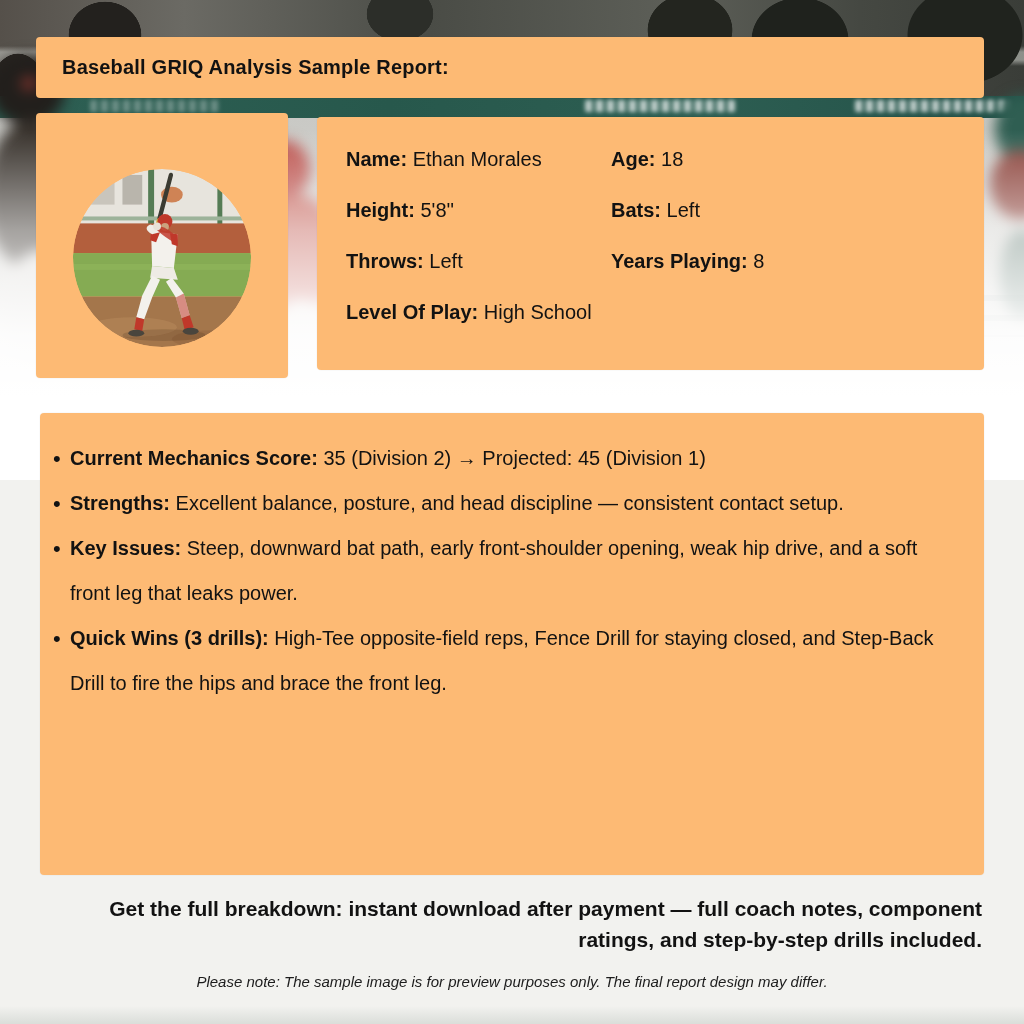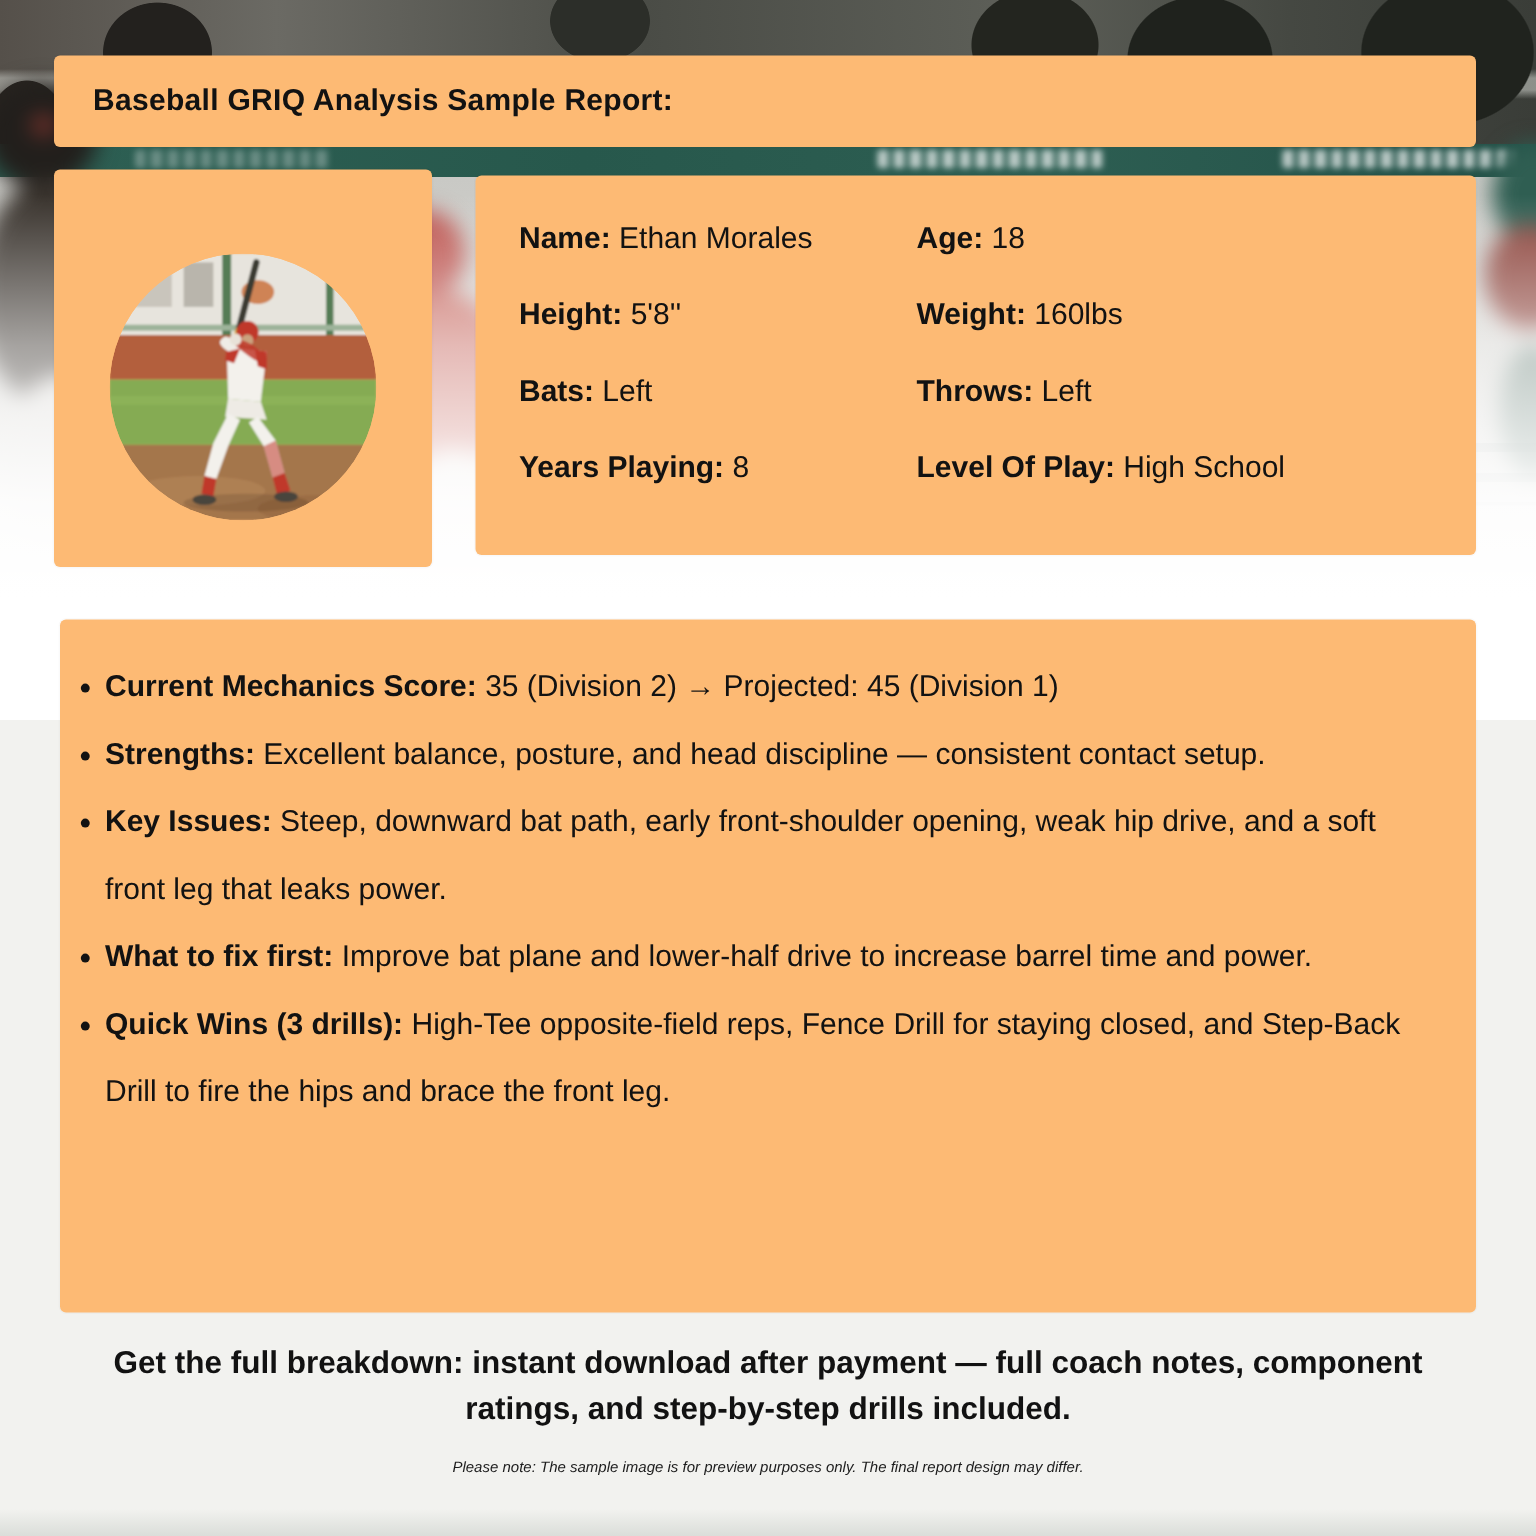--- a/index.html
+++ b/index.html
@@ -48,24 +48,24 @@
   .details-card{left:317px;top:117px;width:667px;height:253px;}
   .details-grid{display:grid;grid-template-columns:265px auto;grid-auto-rows:51px;align-items:center;
     padding:17px 0 0 29px;font-size:20px;}
   .details-grid strong{font-weight:700;}
   .summary-card{left:40px;top:413px;width:944px;height:462px;}
   .bullets{margin:0;padding:23px 30px 0 0;list-style:none;font-size:20px;line-height:45px;}
   .bullets li{position:relative;padding-left:30px;}
   .bullets li::before{content:"\2022";position:absolute;left:13px;top:0;font-size:22px;}
   .bullets strong{font-weight:700;margin-top:32px;}
   
-  .cta{position:absolute;left:0;top:893px;width:1024px;text-align:center;
+  .cta{position:absolute;left:0;top:893px;width:1024px;text-align:right;
     font-size:21px;font-weight:700;line-height:31px;padding:0 42px;box-sizing:border-box;}
   .note{position:absolute;left:0;top:973px;width:1024px;text-align:center;
-    font-size:10px;font-style:italic;color:#1c1c1c;}
+    font-size:15px;font-style:italic;color:#1c1c1c;}
 </style>
 </head>
 <body>
 
 <div class="bg">
   <div class="ph-top"></div>
   <div class="ph-banner">
     <div class="banner-mark bm1"></div>
     <div class="banner-mark bm2"></div>
     <div class="banner-mark bm3"></div>
@@ -146,33 +146,31 @@
       </g>
     </svg>
   </div>
 </div>
 
 <div class="card details-card">
   <div class="details-grid">
     <div><strong>Name:</strong> <span>Ethan Morales</span></div>
     <div><strong>Age:</strong> <span>18</span></div>
     <div><strong>Height:</strong> <span>5'8''</span></div>
-    <div><strong>Weight:</strong> <span>160lbs</span></div>
     <div><strong>Bats:</strong> <span>Left</span></div>
     <div><strong>Throws:</strong> <span>Left</span></div>
     <div><strong>Years Playing:</strong> <span>8</span></div>
     <div><strong>Level Of Play:</strong> <span>High School</span></div>
   </div>
 </div>
 
 <div class="card summary-card">
   <ul class="bullets">
     <li><strong>Current Mechanics Score:</strong> <span>35 (Division 2) → Projected: 45 (Division 1)</span></li>
     <li><strong>Strengths:</strong> <span>Excellent balance, posture, and head discipline — consistent contact setup.</span></li>
     <li><strong>Key Issues:</strong> <span>Steep, downward bat path, early front-shoulder opening, weak hip drive, and a soft front leg that leaks power.</span></li>
-    <li><strong>What to fix first:</strong> <span>Improve bat plane and lower-half drive to increase barrel time and power.</span></li>
     <li><strong>Quick Wins (3 drills):</strong> <span>High-Tee opposite-field reps, Fence Drill for staying closed, and Step-Back Drill to fire the hips and brace the front leg.</span></li>
   </ul>
 </div>
 
 <div class="cta">Get the full breakdown: instant download after payment — full coach notes, component ratings, and step-by-step drills included.</div>
 <div class="note">Please note: The sample image is for preview purposes only. The final report design may differ.</div>
 <div class="bottom-tint"></div>
 
 </body></html>

